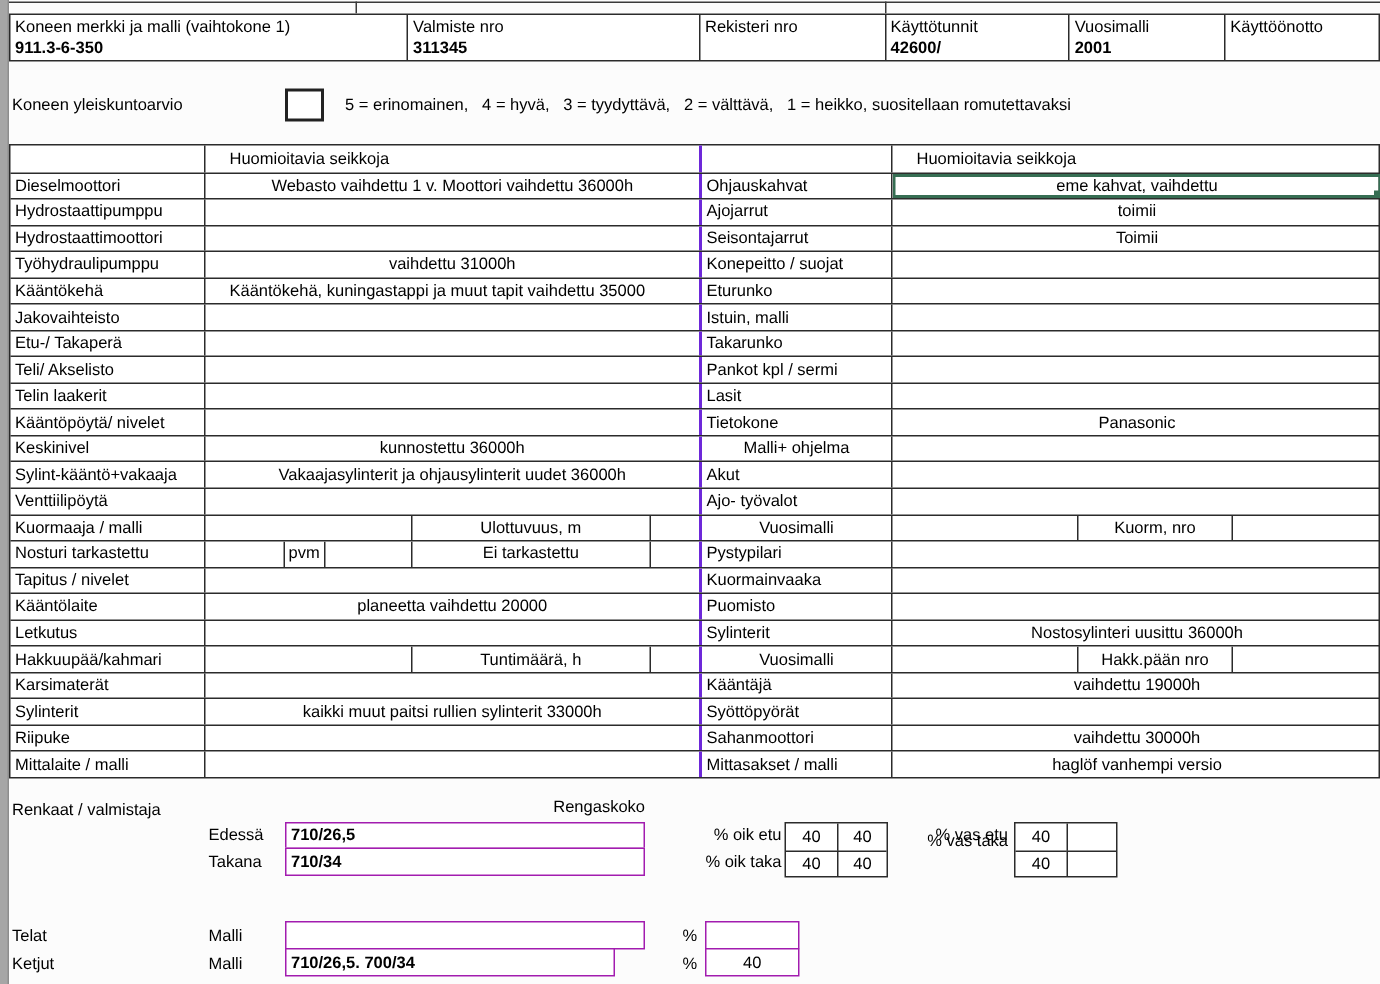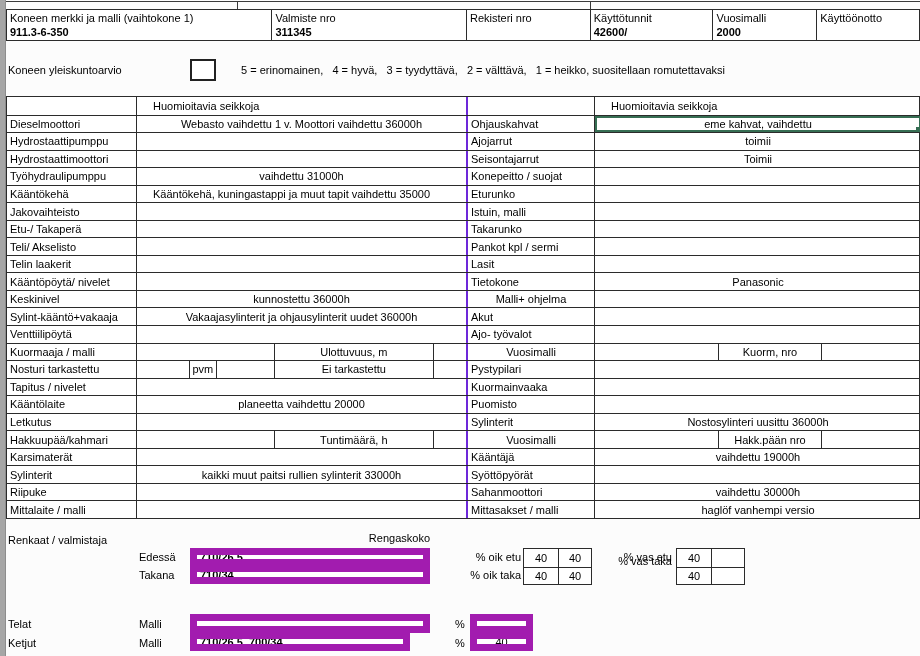--- a/index.html
+++ b/index.html
@@ -12,39 +12,39 @@
   
   .hdr{left:6px;top:9px;width:914px;height:32px;display:flex;border:1px solid #2b2b2b;background:#fff}
   .hc{border-left:1px solid #2b2b2b;padding:1px 0 0 3px;overflow:hidden}
   .hc:first-child{border-left:none}
   .hl{line-height:14px;white-space:nowrap}
   .hv{line-height:14px;font-weight:bold;white-space:nowrap}
   .w1{width:265px}.w2{width:195px}.w3{width:124px}.w4{width:123px}.w5{width:104px}.w6{width:103px}
   
   .rate-label{left:8px;top:64px}
   .rate-box{left:190px;top:59px;width:26px;height:22px;border:2px solid #222;background:#fff}
-  .rate-scale{left:241px;top:64px;white-space:pre}
+  .rate-scale{left:230px;top:64px;white-space:pre}
   
   .g{left:6px;top:96px;width:914px;height:423px;border:1px solid #2b2b2b;display:grid;grid-template-rows:repeat(24,1fr);background:#fff}
   .r{display:flex;border-top:1px solid #2b2b2b;min-height:0}
   .r:first-child{border-top:none}
   .l,.v{display:flex;align-items:center;overflow:hidden;white-space:nowrap}
   .l{width:129px;padding-left:3px}
   .v{width:330px;justify-content:center;border-left:1px solid #2b2b2b}
   .l2{width:128px;border-left:2px solid #6d28d9}
   .v2{width:327px}
   .ctr{justify-content:center;padding-left:0}
   .la{justify-content:flex-start;padding-left:16px}
   .sub{padding:0;justify-content:flex-start}
   .s{height:100%;display:flex;align-items:center;justify-content:center;border-left:1px solid #2b2b2b;overflow:hidden;white-space:nowrap}
   .s:first-child{border-left:none}
   .sel{box-shadow:inset 0 0 0 2px #366e53;position:relative}
   .handle{position:absolute;right:0;bottom:0;width:5px;height:5px;background:#366e53}
   
-  .box{position:absolute;border:7px solid #a21caf;background:#fff;display:flex;align-items:center;padding-left:3px;overflow:hidden;white-space:nowrap}
+  .box{position:absolute;border:1px solid #a21caf;background:#fff;display:flex;align-items:center;padding-left:3px;overflow:hidden;white-space:nowrap}
   .bold{font-weight:bold}
   .lab{position:absolute;white-space:nowrap}
   .rt{text-align:right}
   .pct{position:absolute;display:grid;grid-template-columns:34px 33px;grid-template-rows:18px 17px;border:1px solid #2b2b2b;background:#fff}
   .pc{display:flex;align-items:center;justify-content:center;border-left:1px solid #2b2b2b;border-top:1px solid #2b2b2b}
   .pc.c1{border-left:none}
   .pc.r1{border-top:none}
   .cen{justify-content:center;padding-left:0}
 </style>
 </head>
@@ -68,21 +68,21 @@
   <div class="hc w3">
     <div class="hl">Rekisteri nro</div>
     <div class="hv"></div>
   </div>
   <div class="hc w4">
     <div class="hl">Käyttötunnit</div>
     <div class="hv">42600/</div>
   </div>
   <div class="hc w5">
     <div class="hl">Vuosimalli</div>
-    <div class="hv">2000</div>
+    <div class="hv">2001</div>
   </div>
   <div class="hc w6">
     <div class="hl">Käyttöönotto</div>
     <div class="hv"></div>
   </div>
 </div>
 
 <div class="abs rate-label">Koneen yleiskuntoarvio</div>
 <div class="abs rate-box"></div>
 <div class="abs rate-scale">5 = erinomainen,   4 = hyvä,   3 = tyydyttävä,   2 = välttävä,   1 = heikko, suositellaan romutettavaksi</div>

